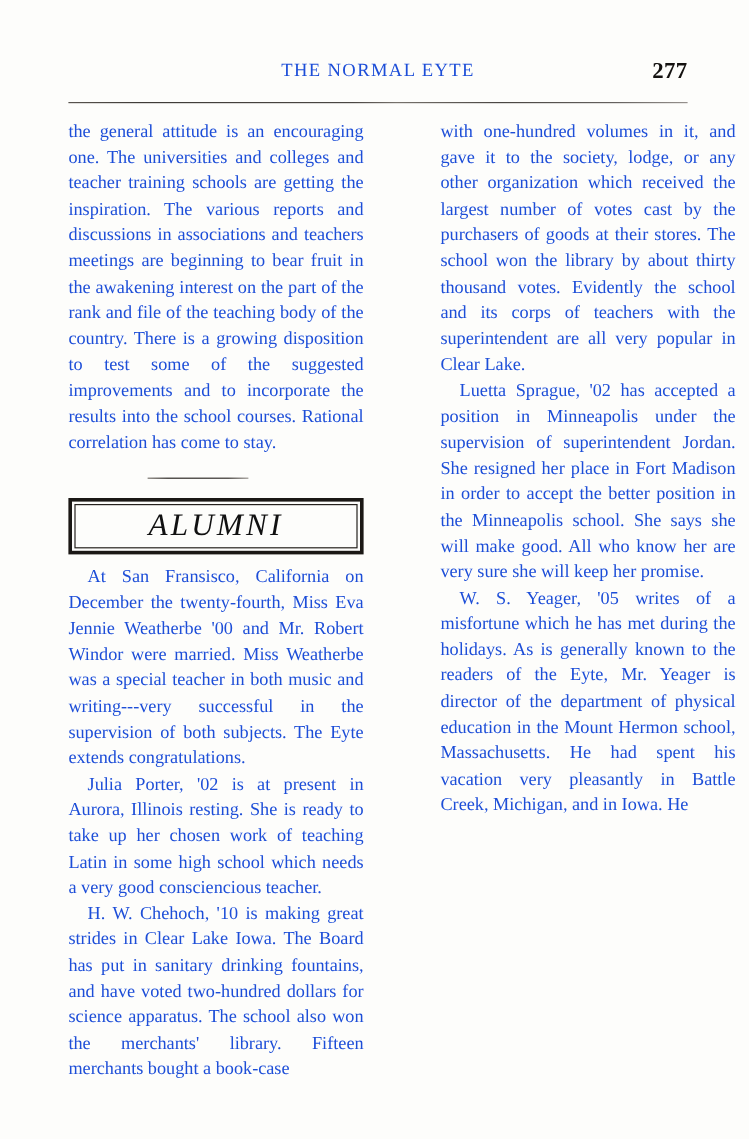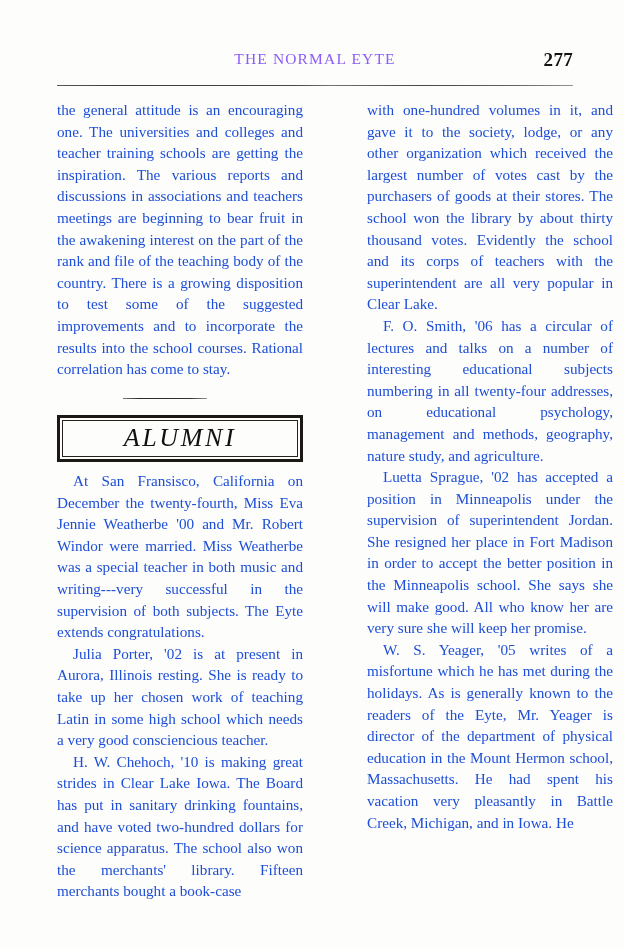--- a/index.html
+++ b/index.html
@@ -30,21 +30,21 @@
     height: 26px;
   }
   .head-title {
     position: absolute;
     left: 0;
     right: 0;
     top: 0;
     text-align: center;
     font-size: 15.5px;
     letter-spacing: 1.15px;
-    color: #8b5cf6;
+    color: #1d4ed8;
     white-space: nowrap;
   }
   .head-folio {
     position: absolute;
     right: 0;
     top: -1px;
     font-size: 19px;
     font-weight: 700;
     letter-spacing: 0.3px;
     color: #141210;
@@ -158,19 +158,18 @@
         </div>
       </div>
 
       <p class="para indent">At San Fransisco, California on December the twenty-fourth, Miss Eva Jennie Weatherbe '00 and Mr. Robert Windor were married. Miss Weatherbe was a special teacher in both music and writing---very successful in the supervision of both subjects. The Eyte extends congratulations.</p>
       <p class="para indent">Julia Porter, '02 is at present in Aurora, Illinois resting. She is ready to take up her chosen work of teaching Latin in some high school which needs a very good consciencious teacher.</p>
       <p class="para indent">H. W. Chehoch, '10 is making great strides in Clear Lake Iowa. The Board has put in sanitary drinking fountains, and have voted two-hundred dollars for science apparatus. The school also won the merchants' library. Fifteen merchants bought a book-case</p>
     </div>
 
     <div class="col col-right">
       <p class="para">with one-hundred volumes in it, and gave it to the society, lodge, or any other organization which received the largest number of votes cast by the purchasers of goods at their stores. The school won the library by about thirty thousand votes. Evidently the school and its corps of teachers with the superintendent are all very popular in Clear Lake.</p>
-      <p class="para indent">F. O. Smith, '06 has a circular of lectures and talks on a number of interesting educational subjects numbering in all twenty-four addresses, on educational psychology, management and methods, geography, nature study, and agriculture.</p>
       <p class="para indent">Luetta Sprague, '02 has accepted a position in Minneapolis under the supervision of superintendent Jordan. She resigned her place in Fort Madison in order to accept the better position in the Minneapolis school. She says she will make good. All who know her are very sure she will keep her promise.</p>
       <p class="para indent">W. S. Yeager, '05 writes of a misfortune which he has met during the holidays. As is generally known to the readers of the Eyte, Mr. Yeager is director of the department of physical education in the Mount Hermon school, Massachusetts. He had spent his vacation very pleasantly in Battle Creek, Michigan, and in Iowa. He</p>
     </div>
 
   </div>
 </div>
 
 </body></html>

